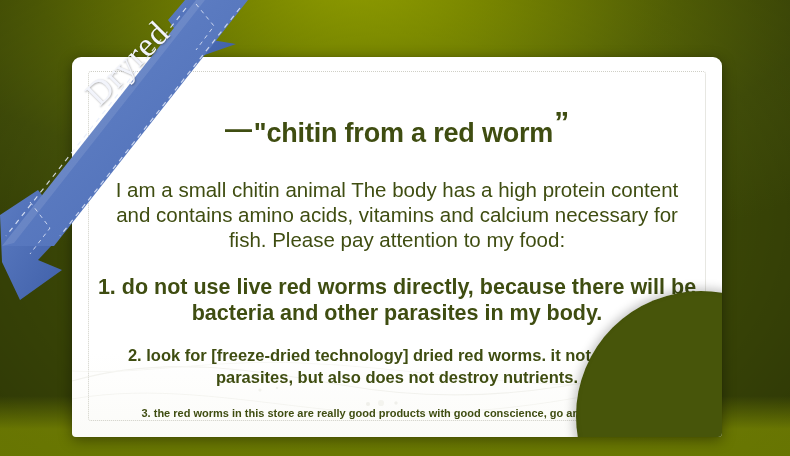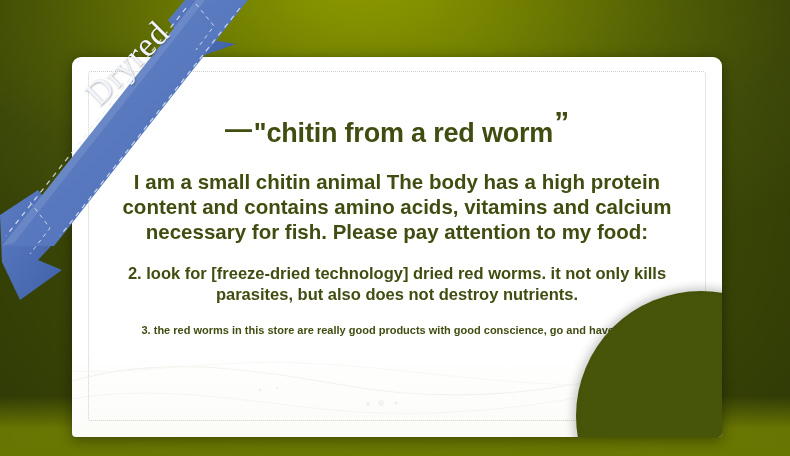--- a/index.html
+++ b/index.html
@@ -60,22 +60,22 @@
   .content{position:absolute;left:0;right:0;top:0;text-align:center;}
   .title{
     margin:48px 0 0 0;
     font-size:27px;font-weight:bold;letter-spacing:-.2px;
     color:#3f4d11;
     white-space:nowrap;
   }
   .title .dash{display:inline-block;vertical-align:4px;margin-right:2px;}
   .title .qclose{font-size:30px;vertical-align:10px;margin-left:1px;}
   .intro{
-    margin:20px auto 0 auto;width:576px;
-    font-size:20.5px;font-weight:bold;line-height:1.22;
+    margin:28px auto 0 auto;width:576px;
+    font-size:20.5px;font-weight:normal;line-height:1.22;
     color:#3f4d11;
   }
   .point1{
     margin:22px auto 0 auto;width:600px;
     font-size:21.5px;font-weight:bold;line-height:1.22;
     color:#3f4d11;
   }
   .point2{
     margin:19px auto 0 auto;width:580px;
     font-size:16.5px;font-weight:bold;line-height:1.28;
@@ -122,20 +122,21 @@
       <circle cx="188" cy="49" r="1.6" fill="#eaeae2"></circle>
       <circle cx="205" cy="47" r="1.2" fill="#eaeae2"></circle>
     </svg>
 
     <div class="content">
 
       <div class="title"><span class="dash">—</span><span>"</span><span>chitin from a red worm</span><span class="qclose">”</span></div>
 
       <div class="intro">I am a small chitin animal The body has a high protein content and contains amino acids, vitamins and calcium necessary for fish. Please pay attention to my food:</div>
 
+      <div class="point1">1. do not use live red worms directly, because there will be bacteria and other parasites in my body.</div>
       <div class="point2">2. look for [freeze-dried technology] dried red worms. it not only kills parasites, but also does not destroy nutrients.</div>
       <div class="point3">3. the red worms in this store are really good products with good conscience, go and have a look!</div>
 
     </div>
 
     <div class="corner-cut-shade"></div>
     <div class="corner-cut"></div>
   </div>
 
   <div class="ribbon-wrap">

